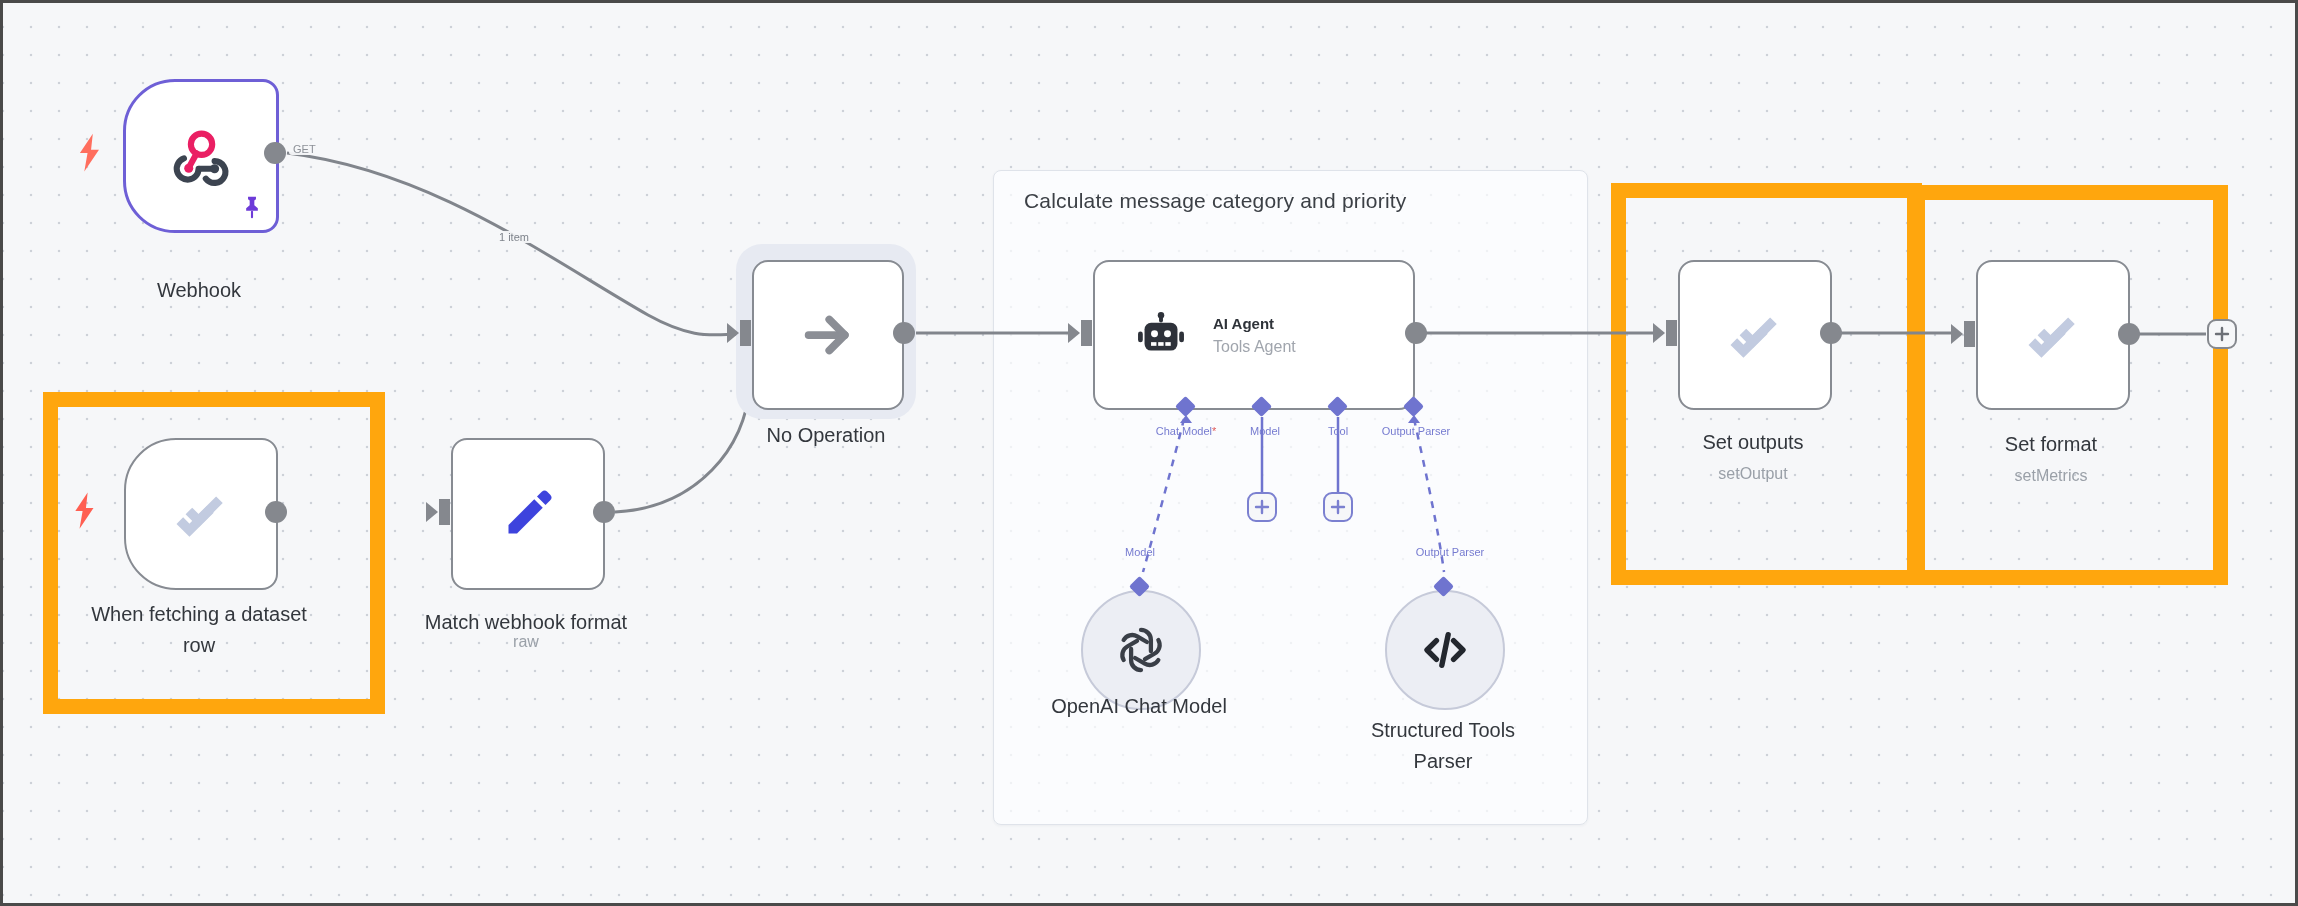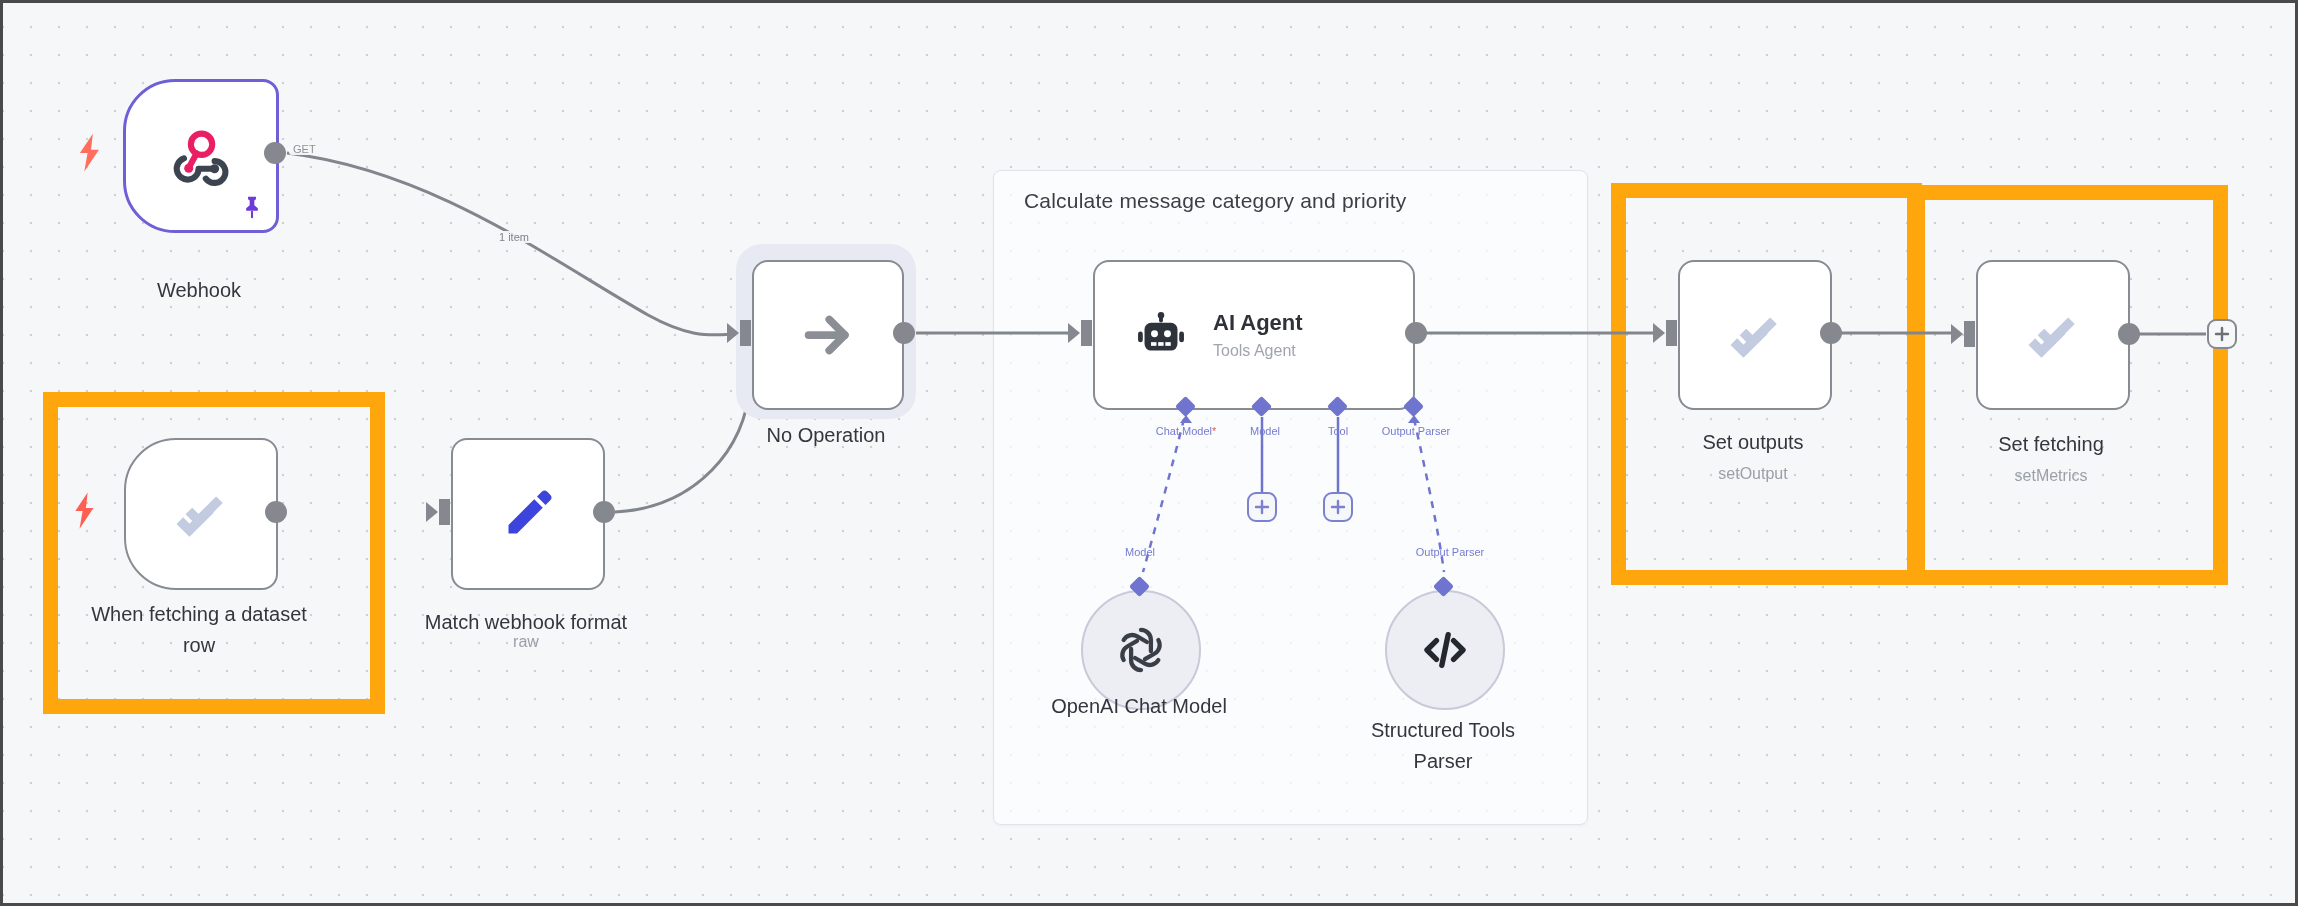--- a/index.html
+++ b/index.html
@@ -153,21 +153,21 @@
       </g>
       <circle cx="9" cy="11.4" r="1.6" fill="#ffffff"></circle>
       <circle cx="15" cy="11.4" r="1.6" fill="#ffffff"></circle>
       <g fill="#ffffff">
         <rect x="7.4" y="15.3" width="2.5" height="1.7"></rect>
         <rect x="10.7" y="15.3" width="2.5" height="1.7"></rect>
         <rect x="14" y="15.3" width="2.5" height="1.7"></rect>
       </g>
     </svg>
     <div style="margin-left:26px;">
-      <div style="font-size:22px;font-weight:600;color:#2f3339;">AI Agent</div>
+      <div style="font-size:15px;font-weight:600;color:#2f3339;">AI Agent</div>
       <div style="font-size:16px;color:#a0a5ad;margin-top:6px;">Tools Agent</div>
     </div>
   </div>
   <svg class="input-conn" style="left:1062px;top:315px;" width="30" height="30" viewBox="0 0 30 30">
     <path d="M3 5 L15 15 L3 25 Z" fill="#85888e"></path>
     <rect x="16" y="2" width="11" height="26" fill="#85888e"></rect>
   </svg>
   <div class="outdot" style="left:1402px;top:319px;"></div>
 
   <div class="diamond" style="left:1175px;top:396px;"></div>
@@ -251,21 +251,21 @@
         <path d="M7.6 10.9l3.5 3.5 7.6-7.6"></path>
         <path d="M4.3 14.4l3.5 3.5 7.6-7.6"></path>
       </g>
     </svg>
   </div>
   <svg class="input-conn" style="left:1945px;top:316px;" width="30" height="30" viewBox="0 0 30 30">
     <path d="M3 5 L15 15 L3 25 Z" fill="#85888e"></path>
     <rect x="16" y="2" width="11" height="26" fill="#85888e"></rect>
   </svg>
   <div class="outdot" style="left:2115px;top:320px;"></div>
-  <div class="node-label" style="left:2048px;top:426px;">Set fetching</div>
+  <div class="node-label" style="left:2048px;top:426px;">Set format</div>
   <div class="node-sub" style="left:2048px;top:464px;">setMetrics</div>
 
   <div class="plus-end" style="left:2204px;top:316px;">
     <svg width="16" height="16" viewBox="0 0 16 16">
       <g stroke="#6d7077" stroke-width="2.4" stroke-linecap="round">
             <path d="M8 2v12"></path>
             <path d="M2 8h12"></path>
           </g>
     </svg>
   </div>

